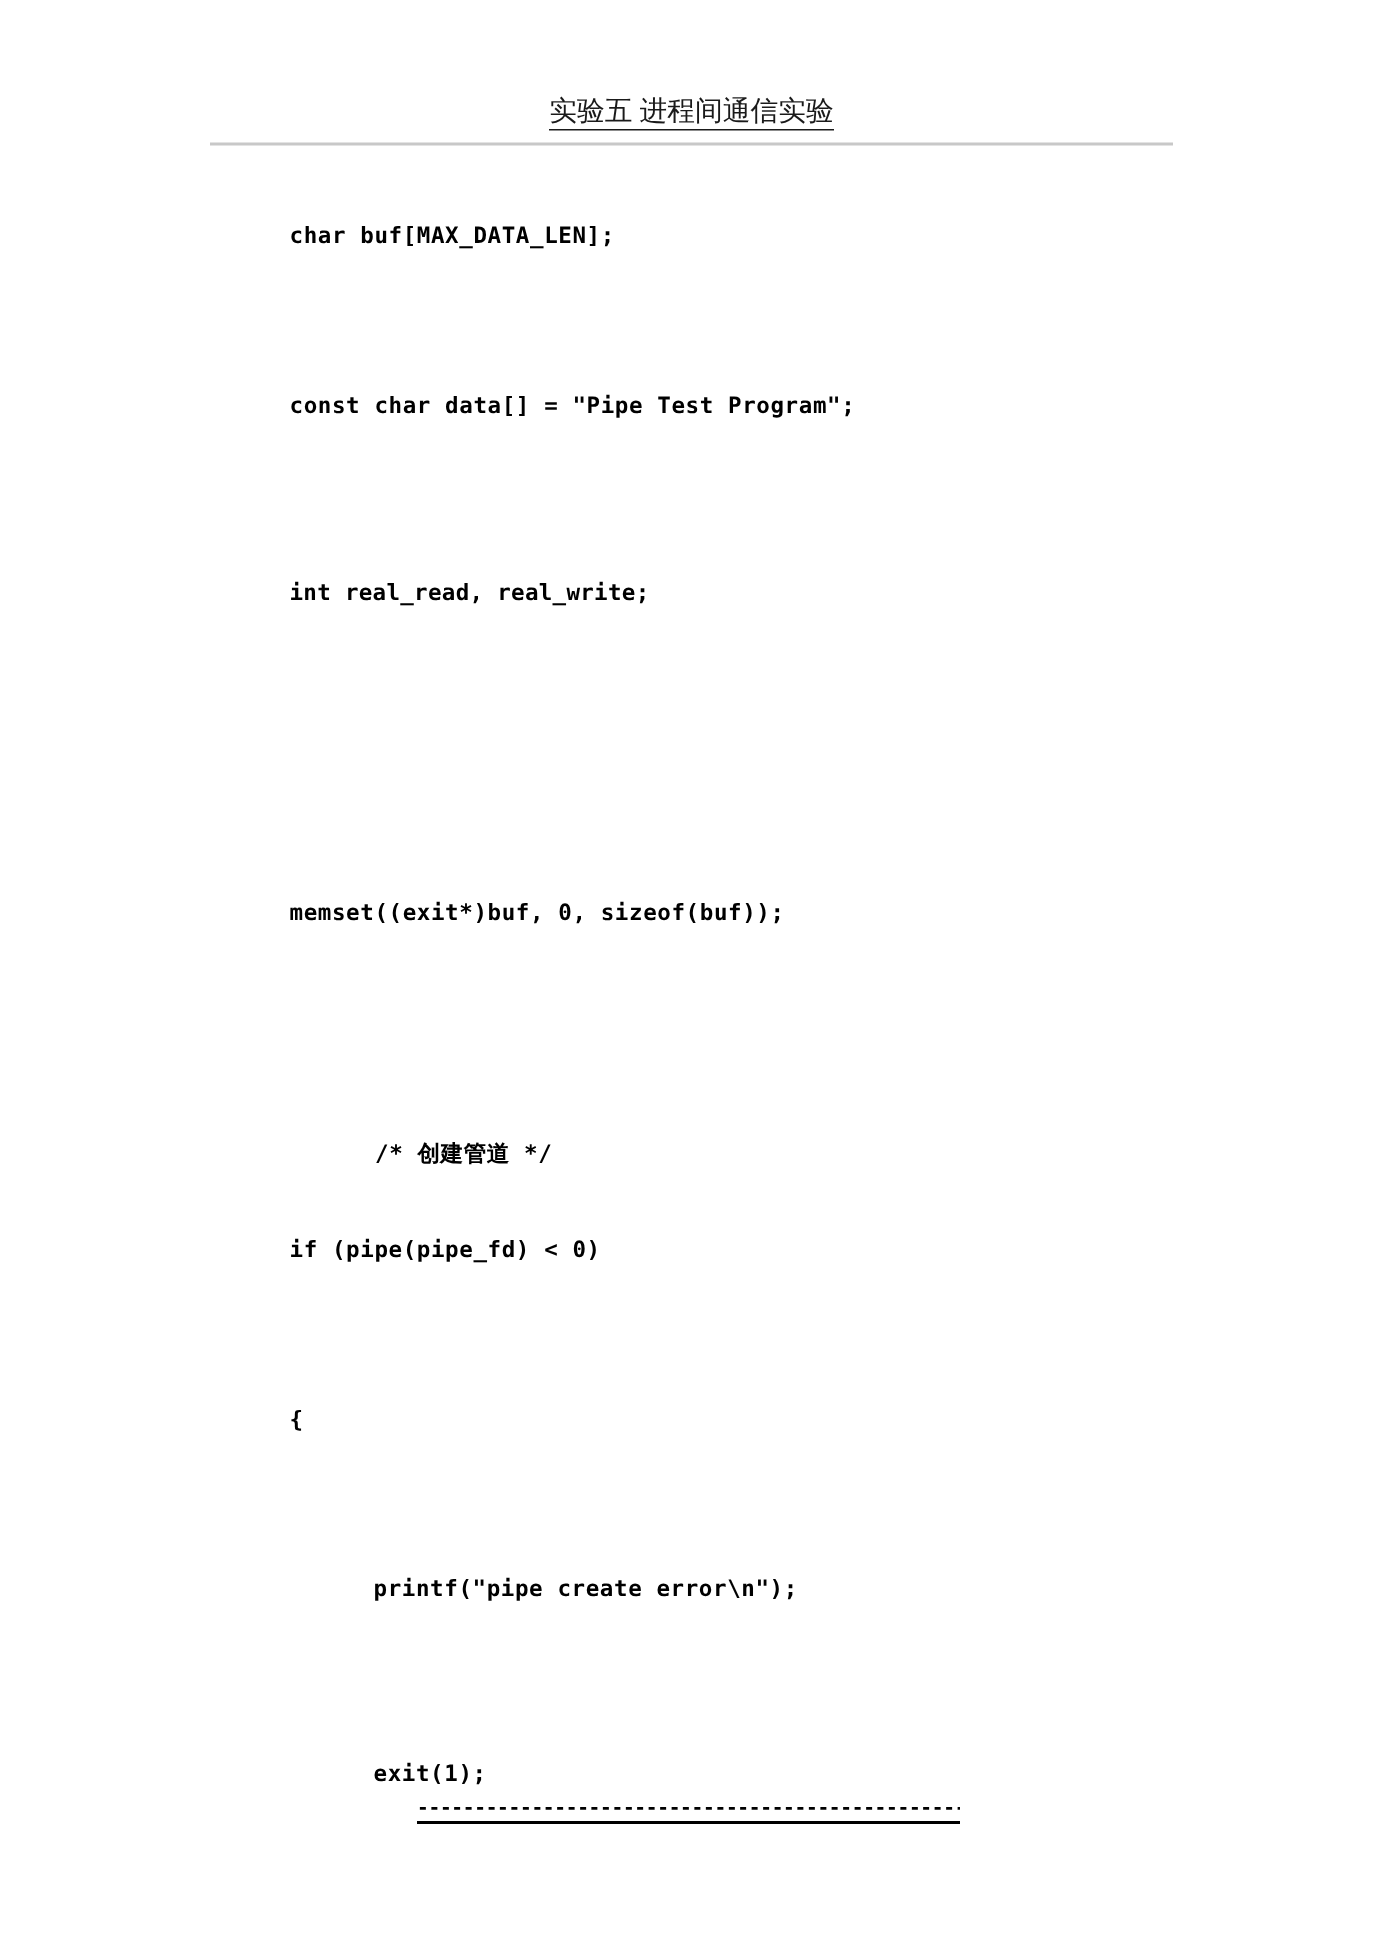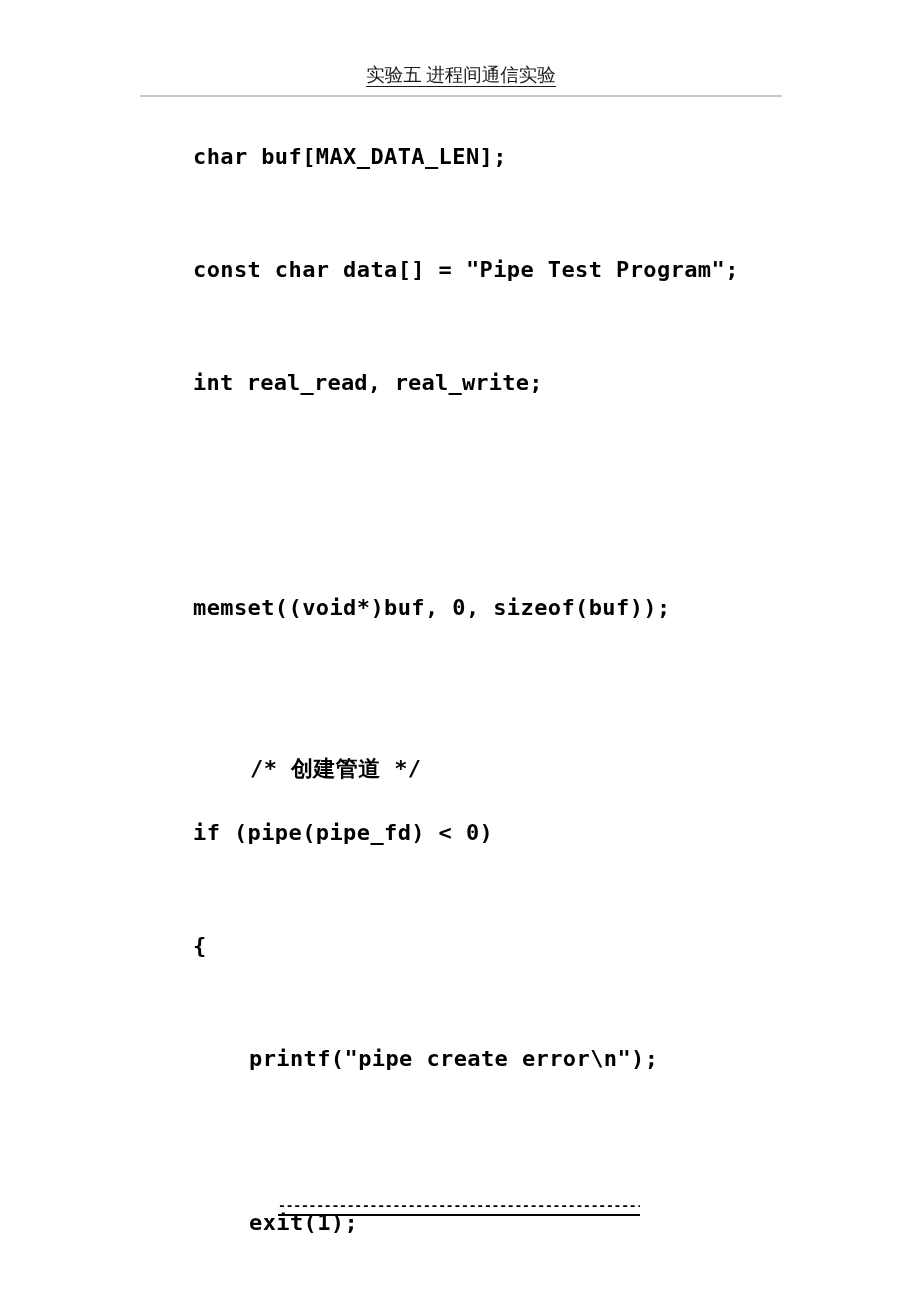--- a/index.html
+++ b/index.html
@@ -57,30 +57,31 @@
     position: absolute;
     left: 0;
     top: 0;
     width: 920px;
     height: 1302px;
   }
   .code-line {
     position: absolute;
     left: 193px;
     font-family: "DejaVu Sans Mono", "Liberation Mono", monospace;
-    font-size: 22px;
+    font-size: 15px;
     font-weight: bold;
     letter-spacing: 0.4px;
     color: #000000;
     white-space: pre;
     line-height: 22px;
   }
   .code-line.light {
     font-weight: bold;
     letter-spacing: 0.2px;
+    margin-top: 12px;
   }
   .code-line.indent {
     left: 249px;
   }
   .code-line.comment {
     left: 250px;
     font-family: "DejaVu Sans Mono", "Liberation Mono", monospace;
   }
 
   
@@ -117,31 +118,31 @@
   </div>
 
   <div class="body">
 
     <div class="code-line" style="top:146px;">char buf[MAX_DATA_LEN];</div>
 
     <div class="code-line" style="top:259px;">const char data[] = "Pipe Test Program";</div>
 
     <div class="code-line light" style="top:372px;">int real_read, real_write;</div>
 
-    <div class="code-line" style="top:597px;">memset((void*)buf, 0, sizeof(buf));</div>
+    <div class="code-line" style="top:597px;">memset((exit*)buf, 0, sizeof(buf));</div>
 
     <div class="code-line comment" style="top:710px;margin-top:48px;">/* 创建管道 */</div>
 
     <div class="code-line" style="top:822px;text-align:center;">if (pipe(pipe_fd) &lt; 0)</div>
 
     <div class="code-line" style="top:935px;">{</div>
 
     <div class="code-line indent" style="top:1048px;">printf("pipe create error\n");</div>
 
-    <div class="code-line indent" style="top:1212px;">exit(1);</div>
+    <div class="code-line indent" style="top:1171px;">exit(1);</div>
 
   </div>
 
   <div class="footnote-sep">
     <span class="dashes">--------------------------------------------------</span>
   </div>
 
 </div>
 
 </body></html>

